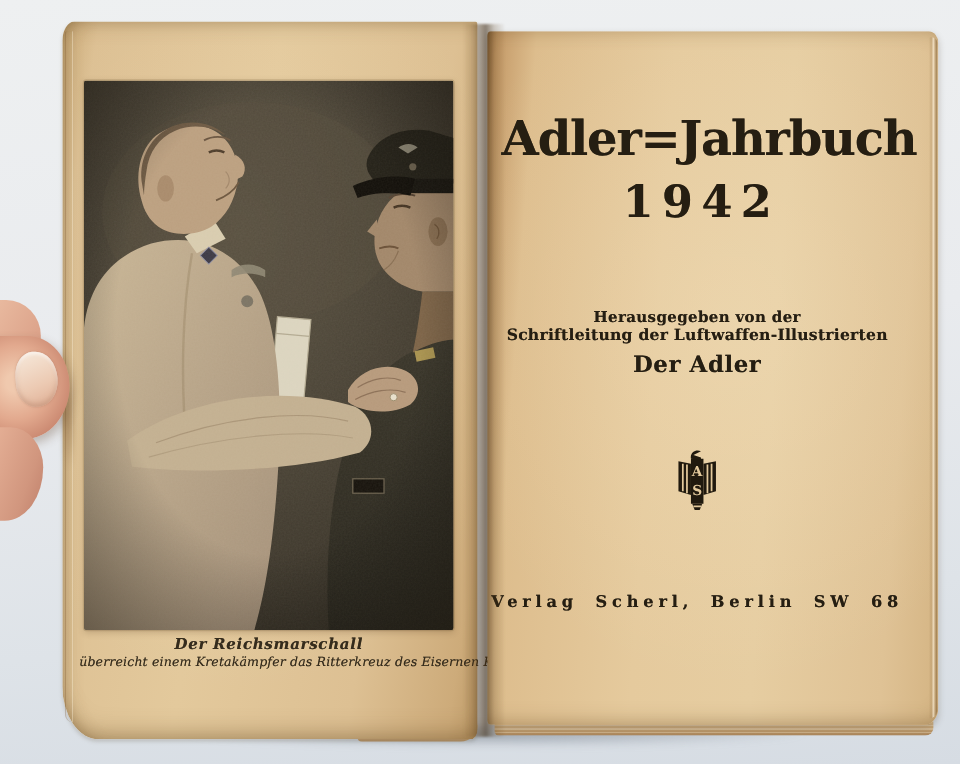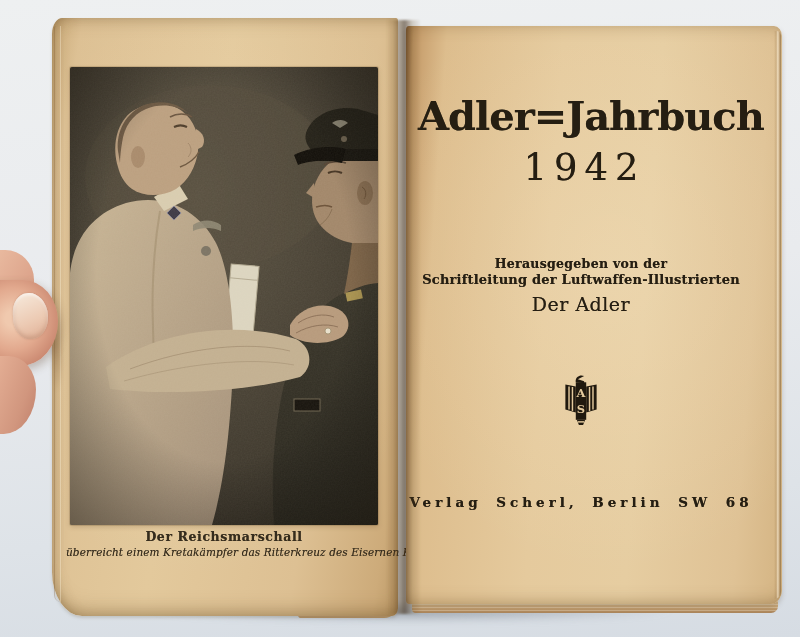--- a/index.html
+++ b/index.html
@@ -42,32 +42,32 @@
     background:linear-gradient(90deg,rgba(0,0,0,0),rgba(130,95,50,.18) 30%,rgba(255,246,228,.55) 55%,rgba(130,95,50,.4) 85%,rgba(90,60,25,.45));
     border-radius:0 8px 12px 0;}
   .gutter{position:absolute;left:386px;top:20px;width:34px;height:594px;z-index:5;pointer-events:none;
     background:linear-gradient(90deg,rgba(92,62,26,0) 0%,rgba(92,62,26,.16) 22%,rgba(70,45,16,.48) 46%,rgba(58,37,12,.55) 55%,rgba(92,62,26,.22) 76%,rgba(92,62,26,.03) 100%);
     filter:blur(1px);}
   
   .photo{position:absolute;left:18px;top:49px;width:308px;height:458px;border-radius:2px;overflow:hidden;
     box-shadow:0 0 0 1px rgba(90,65,35,.18),0 2px 5px rgba(90,65,35,.22);}
   .photo svg{display:block;width:100%;height:100%;}
   .caption{position:absolute;left:14px;top:511px;width:316px;text-align:center;color:#352c1d;}
-  .cap1{font-size:12.5px;font-weight:bold;letter-spacing:.6px;
+  .cap1{font-size:12.5px;font-weight:bold;font-style:italic;letter-spacing:.6px;
     text-shadow:0 0 .4px rgba(53,44,29,.65);}
   .cap2{font-size:10.5px;font-style:italic;margin-top:2px;letter-spacing:.1px;white-space:nowrap;
     text-shadow:0 0 .3px rgba(53,44,29,.6);}
   
   .rp{position:absolute;left:0;right:26px;text-align:center;color:#251e12;
     text-shadow:0 0 .5px rgba(37,30,18,.7);}
   .rp-title{top:66px;font-size:40px;font-weight:bold;letter-spacing:-1px;padding-left:12px;}
-  .rp-year{top:120px;font-size:37px;font-weight:normal;letter-spacing:7px;text-indent:7px;}
+  .rp-year{top:120px;font-size:37px;font-weight:bold;letter-spacing:7px;text-indent:7px;}
   .rp-pub1{top:230px;font-size:12.5px;font-weight:600;letter-spacing:.3px;}
   .rp-pub2{top:246px;font-size:13px;font-weight:600;letter-spacing:.2px;}
-  .rp-pubname{top:267px;font-size:19px;font-weight:normal;letter-spacing:.5px;}
+  .rp-pubname{top:267px;font-size:19px;font-weight:bold;letter-spacing:.5px;}
   .rp-emblem{top:349px;display:flex;justify-content:center;}
   .rp-imprint{top:468px;font-size:13.5px;font-weight:bold;letter-spacing:4px;word-spacing:6px;}
   
   .thumb{position:absolute;left:0;top:252px;width:72px;height:180px;z-index:9;}
   .thumb-shadow{position:absolute;left:48px;top:40px;width:18px;height:116px;
     background:radial-gradient(50% 50%,rgba(110,75,40,.38),rgba(110,75,40,0) 72%);filter:blur(2px);}
   .thumb-upper{position:absolute;left:-14px;top:-2px;width:48px;height:54px;
     background:linear-gradient(120deg,#ecbfa4,#d89c84);border-radius:0 60% 30% 0 / 0 55% 30% 0;}
   .thumb-main{position:absolute;left:-12px;top:28px;width:70px;height:86px;
     background:radial-gradient(70% 60% at 35% 45%,#f0c9ae 15%,#e2a98e 60%,#cc8b73 95%);

